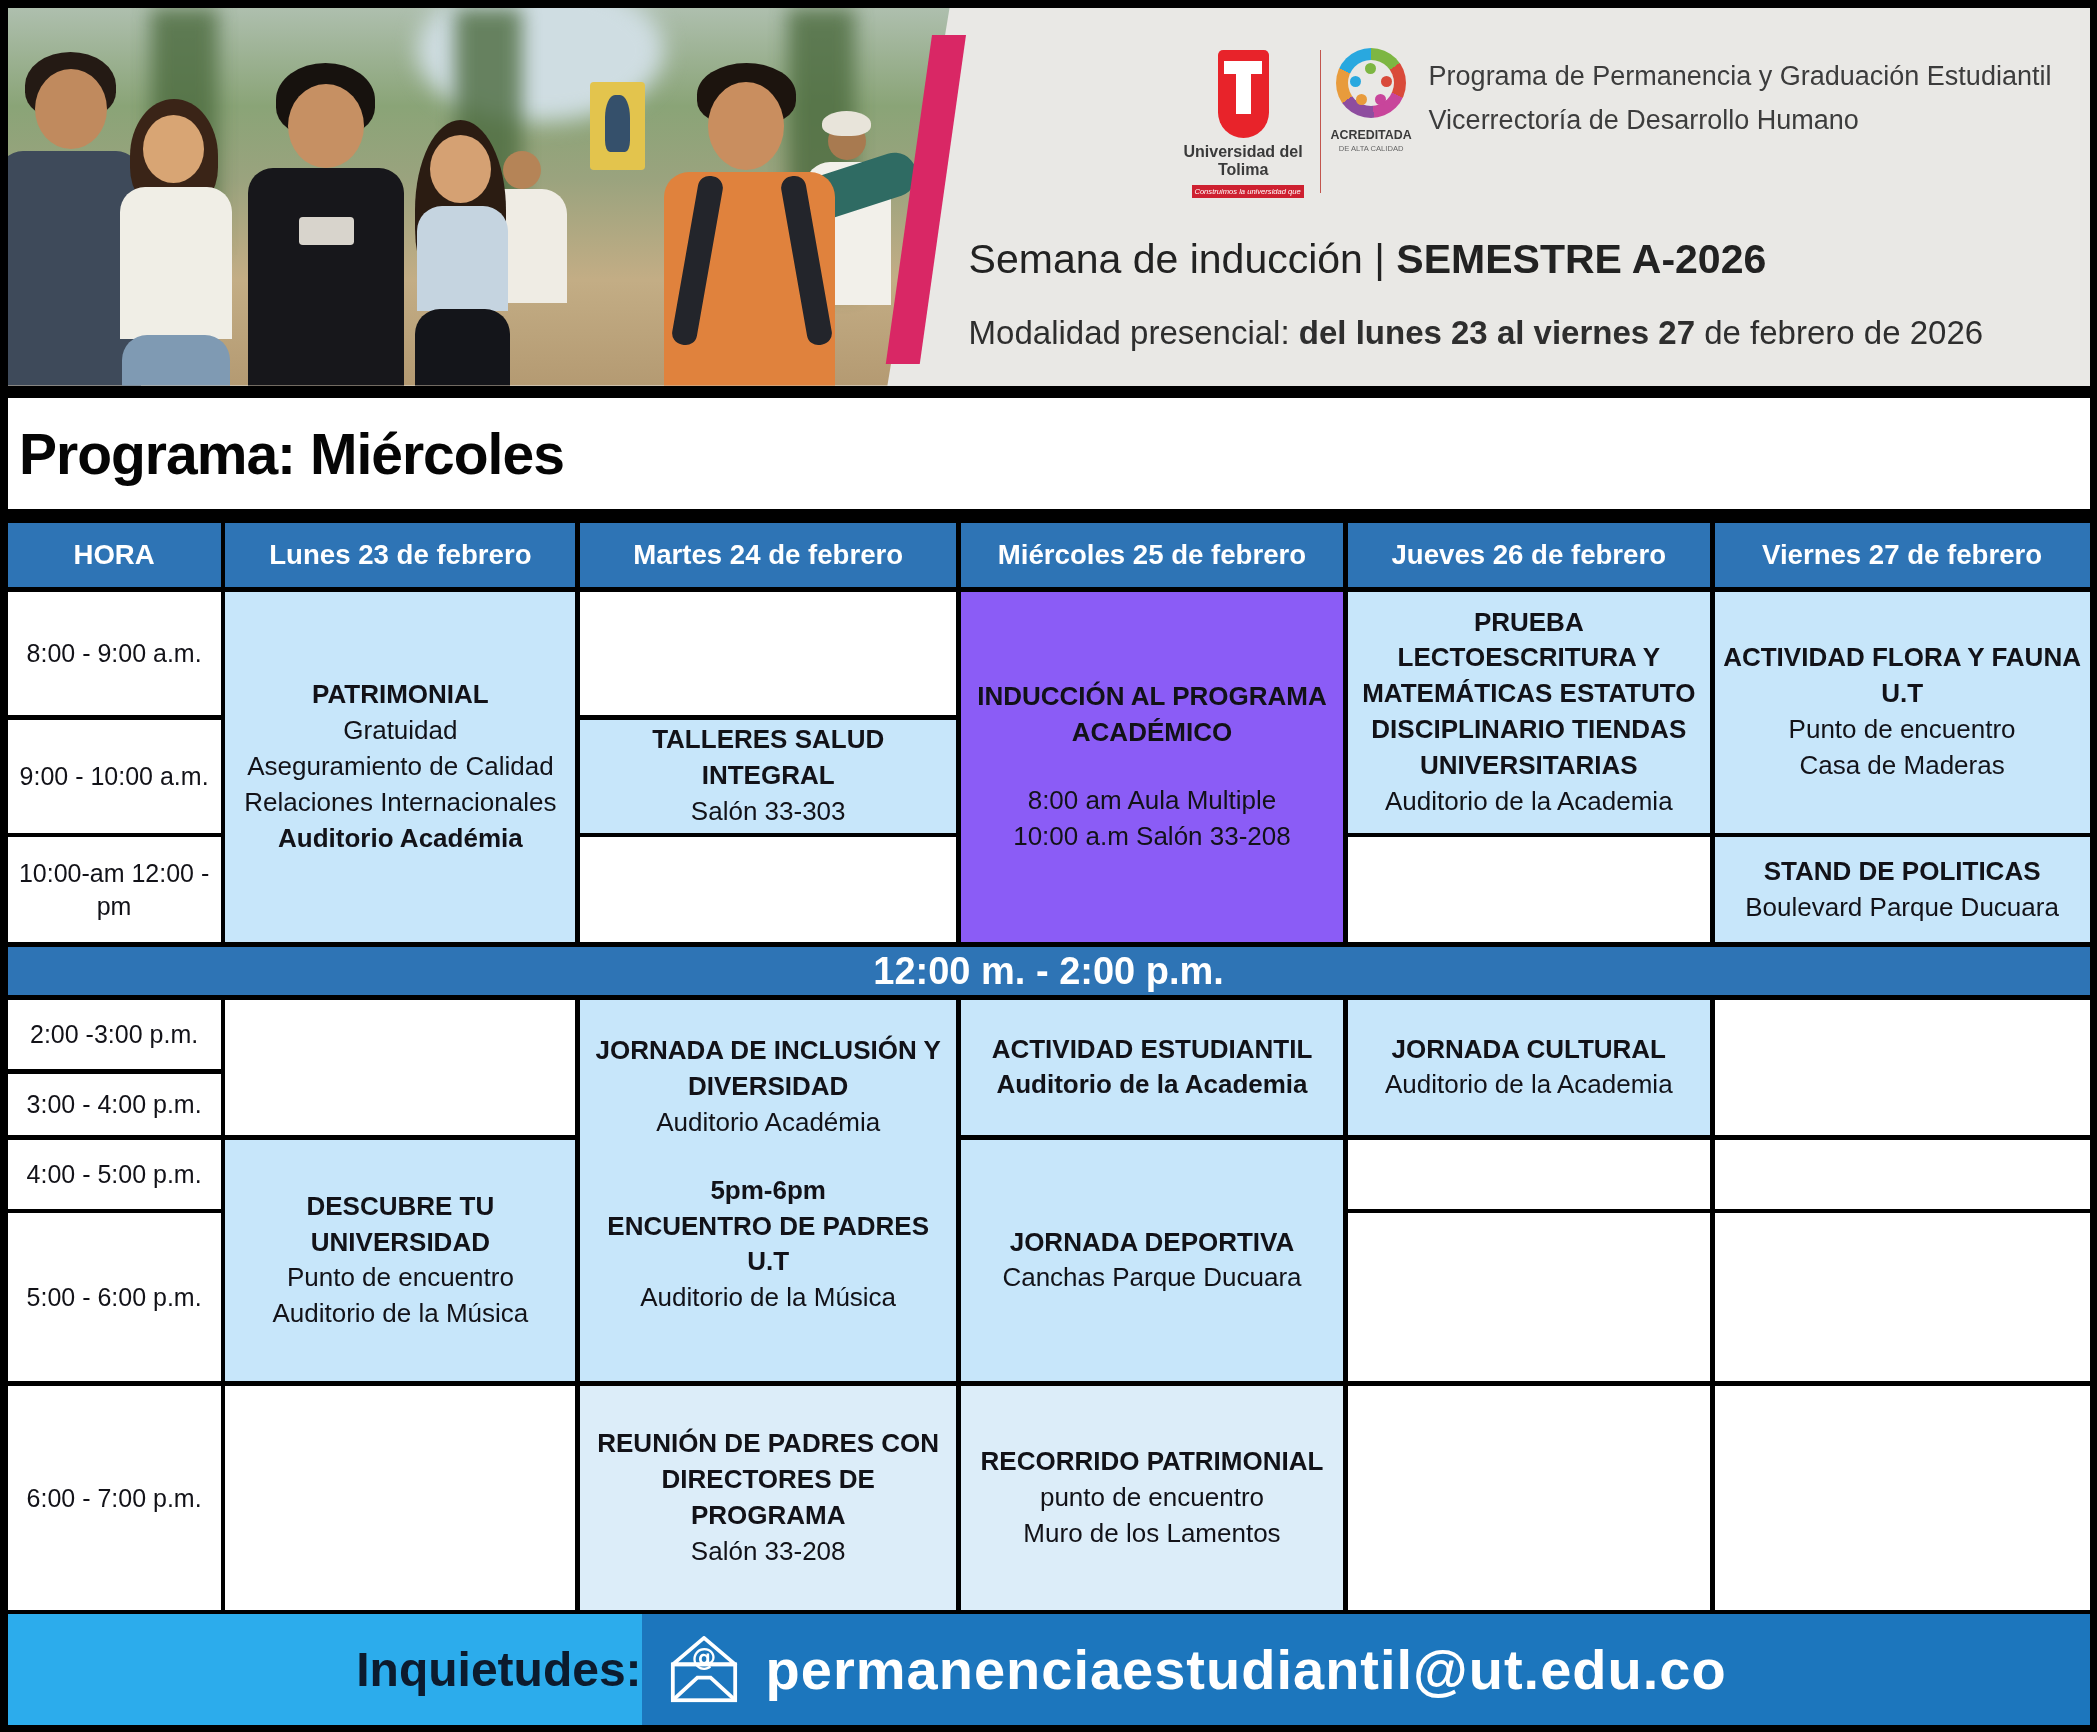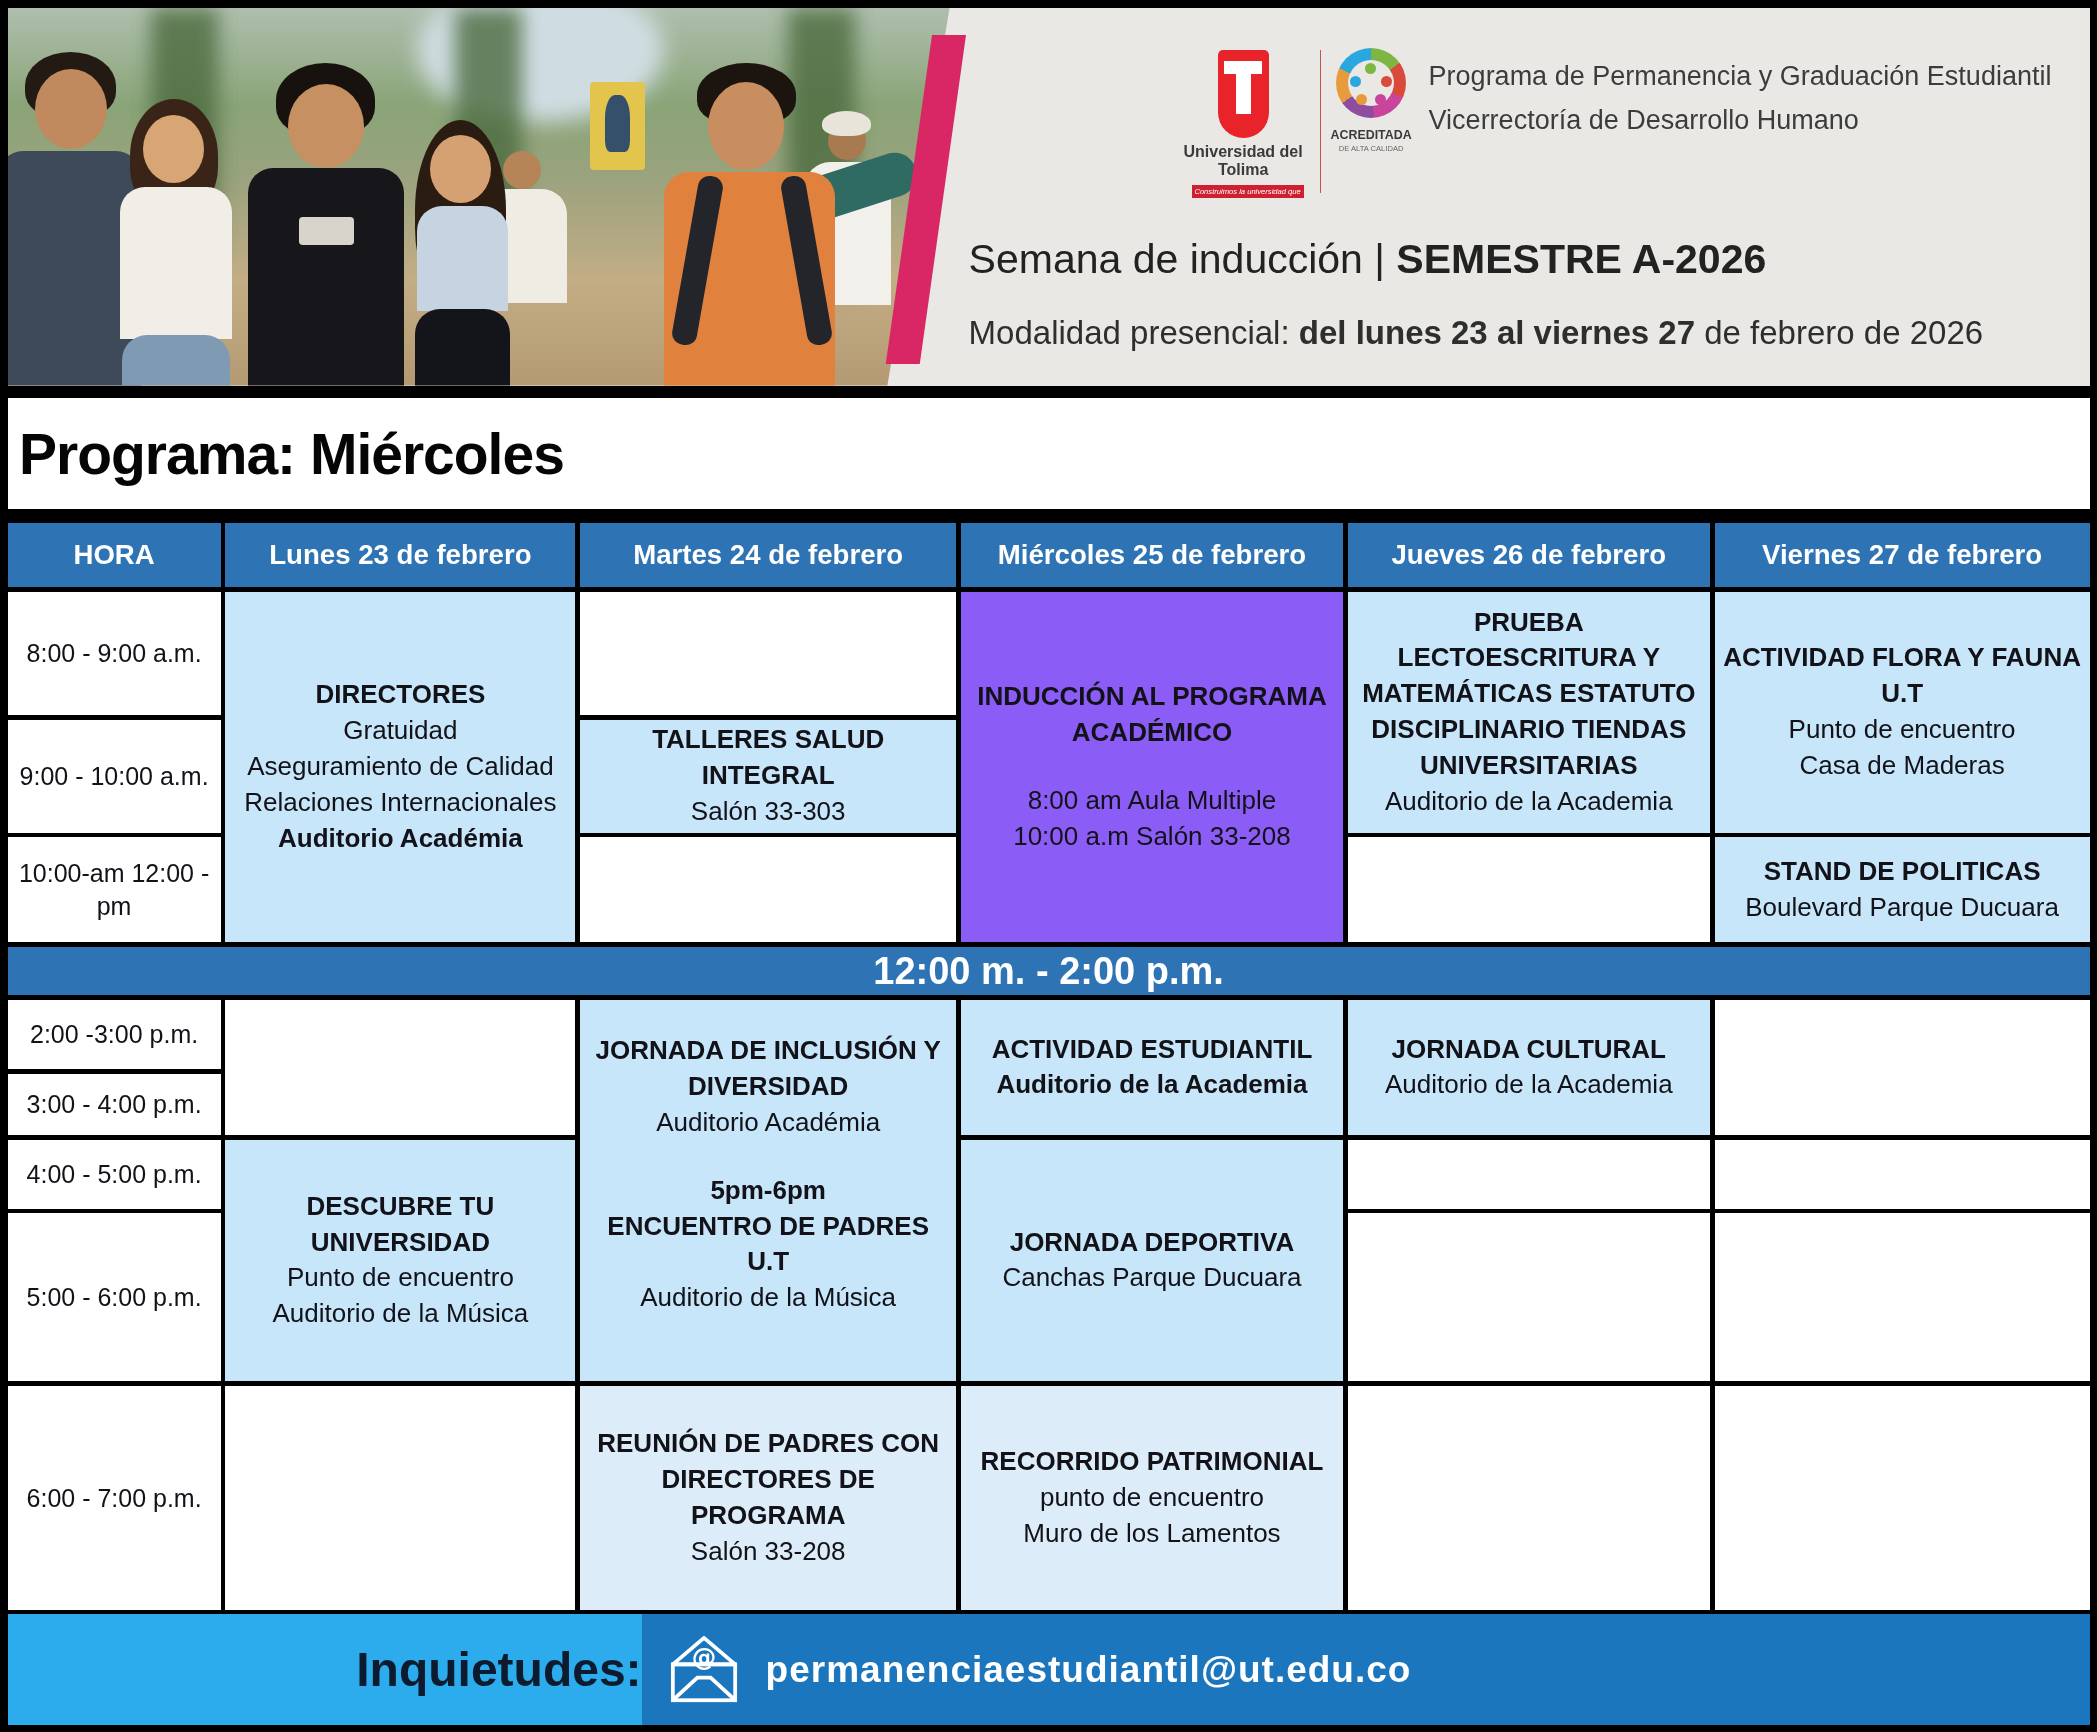--- a/index.html
+++ b/index.html
@@ -62,21 +62,21 @@
   .band{background:#2E74B5;color:#fff;font-weight:700;font-size:38px;grid-column:1/7;}
   .ln{font-size:26px;line-height:1.38;padding:0 7.6px;}
   .b{font-weight:700;}
   .sp{height:32px;}
   
   .footer{position:absolute;left:7.6px;top:1614px;width:2082px;height:111px;display:flex;}
   .foot-l{width:634px;background:#2CACEC;display:flex;align-items:center;justify-content:flex-end;
           box-sizing:border-box;}
   .foot-l span{font-size:48px;font-weight:600;color:#0c1b2e;}
   .foot-r{flex:1;background:#1C76BD;display:flex;align-items:center;padding-left:25px;gap:25px;}
-  .foot-r .mail{font-size:37px;font-weight:700;color:#fff;letter-spacing:1px;}
+  .foot-r .mail{font-size:56px;font-weight:700;color:#fff;letter-spacing:1px;}
 </style>
 </head>
 <body>
 
 <div class="page">
 
   <div class="banner">
     <div class="photo">
       <div class="sky" style="left:409px;top:-28.5px;width:247px;height:143px;"></div>
       <div class="tree" style="left:143px;"></div>
@@ -166,21 +166,21 @@
     <div class="cell hd">Martes 24 de febrero</div>
     <div class="cell hd">Miércoles 25 de febrero</div>
     <div class="cell hd">Jueves 26 de febrero</div>
     <div class="cell hd">Viernes 27 de febrero</div>
 
     <div class="cell hour" style="grid-area:2/1">8:00 - 9:00 a.m.</div>
     <div class="cell hour" style="grid-area:3/1">9:00 - 10:00 a.m.</div>
     <div class="cell hour" style="grid-area:4/1">10:00-am 12:00 -pm</div>
 
     <div class="cell lb" style="grid-area:2/2/5/3">
-      <div class="ln b">DIRECTORES</div>
+      <div class="ln b">PATRIMONIAL</div>
       <div class="ln">Gratuidad</div>
       <div class="ln">Aseguramiento de Calidad</div>
       <div class="ln">Relaciones Internacionales</div>
       <div class="ln b">Auditorio Académia</div>
     </div>
 
     <div class="cell white" style="grid-area:2/3"></div>
     <div class="cell lb" style="grid-area:3/3">
       <div class="ln b">TALLERES SALUD INTEGRAL</div>
       <div class="ln">Salón 33-303</div>

